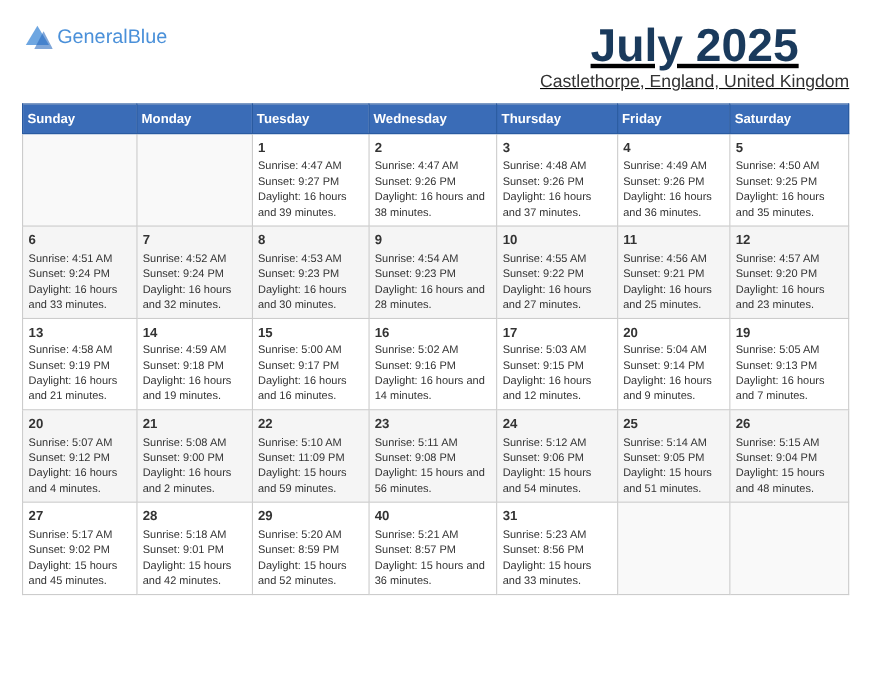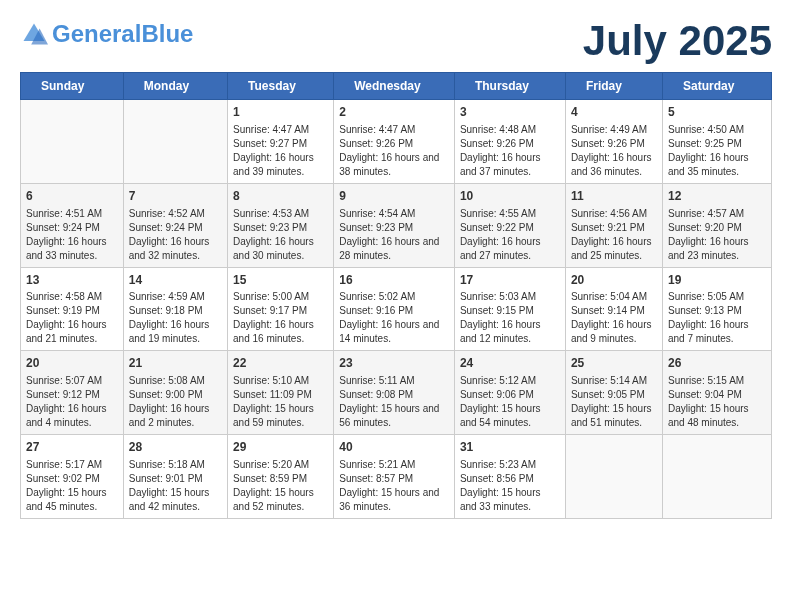--- a/index.html
+++ b/index.html
@@ -14,36 +14,37 @@
       display: flex;
       justify-content: space-between;
       align-items: flex-start;
       margin-bottom: 10px;
     }
     .logo {
       display: flex;
       align-items: center;
     }
     .logo-text {
-      font-size: 24px;
-      font-weight: bold;
+      font-size: 18px;
+      font-weight: normal;
       color: #1a3a5c;
       line-height: 1.1;
       text-align: right;
     }
     .logo-text span {
       color: #4a90d9;
     }
     .logo-icon {
       width: 28px;
       height: 28px;
       margin-right: 4px;
     }
     .title-area {
       text-align: center;
+      text-decoration: underline;
     }
     .month-title {
       font-size: 42px;
       font-weight: bold;
       color: #1a3a5c;
       line-height: 1;
     }
     .subtitle {
       font-size: 16px;
       color: #333;
@@ -52,21 +53,21 @@
     table {
       width: 100%;
       border-collapse: collapse;
       font-size: 10.5px;
     }
     thead tr th {
       background-color: #3a6cb7;
       color: #fff;
       font-weight: bold;
       font-size: 12px;
-      padding: 6px 20px;
+      padding: 6px 4px;
       text-align: left;
       border: 1px solid #2a5a9f;
     }
     tbody tr td {
       border: 1px solid #ccc;
       vertical-align: top;
       padding: 4px 5px;
       height: 80px;
       background: #fff;
       color: #333;
@@ -94,20 +95,21 @@
     <svg class="logo-icon" viewBox="0 0 40 40">
       <polygon points="20,5 35,30 5,30" fill="#4a90d9" opacity="0.8"></polygon>
       <polygon points="28,12 40,35 16,35" fill="#2a6abf" opacity="0.6"></polygon>
     </svg>
     <div class="logo-text">
       <div><span>General</span><span style="color:#4a90d9">Blue</span></div>
     </div>
   </div>
   <div class="title-area">
     <div class="month-title">July 2025</div>
+    <div class="subtitle">Castlethorpe, England, United Kingdom</div>
   </div>
 </div>
 
 <table>
   <thead>
     <tr id="days-header">
     <th>Sunday</th>
         <th>Monday</th>
         <th>Tuesday</th>
         <th>Wednesday</th>

